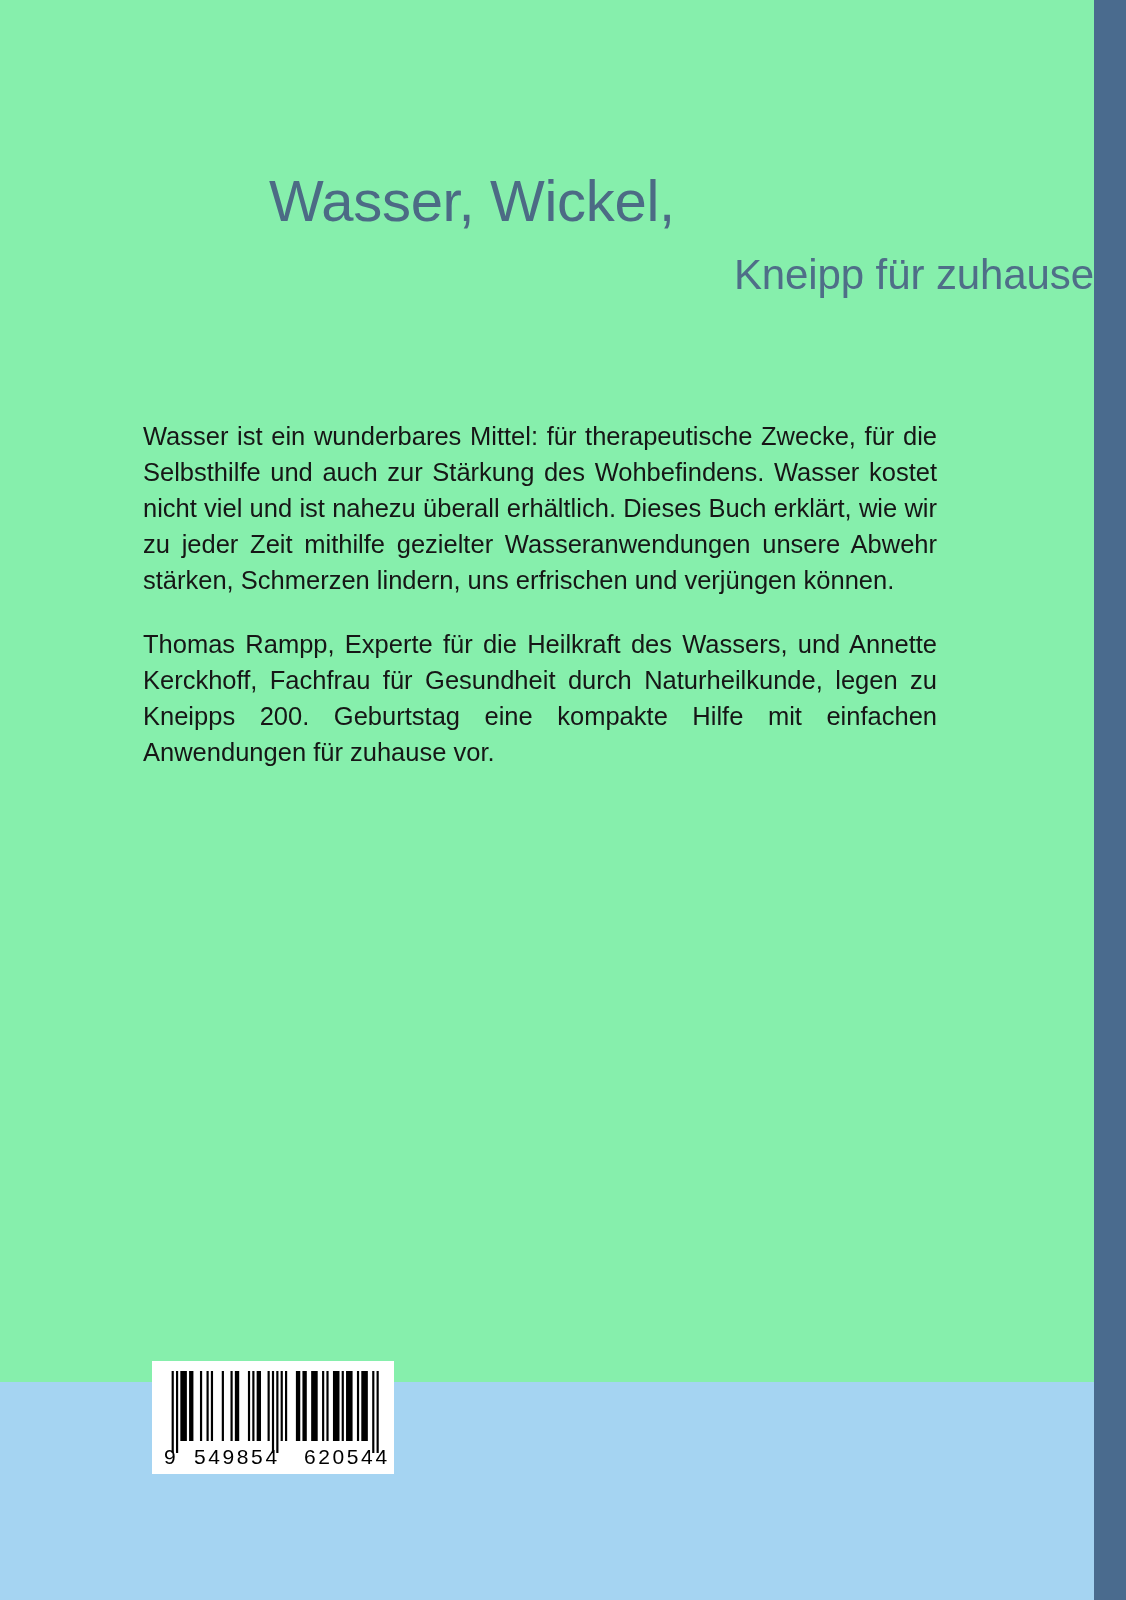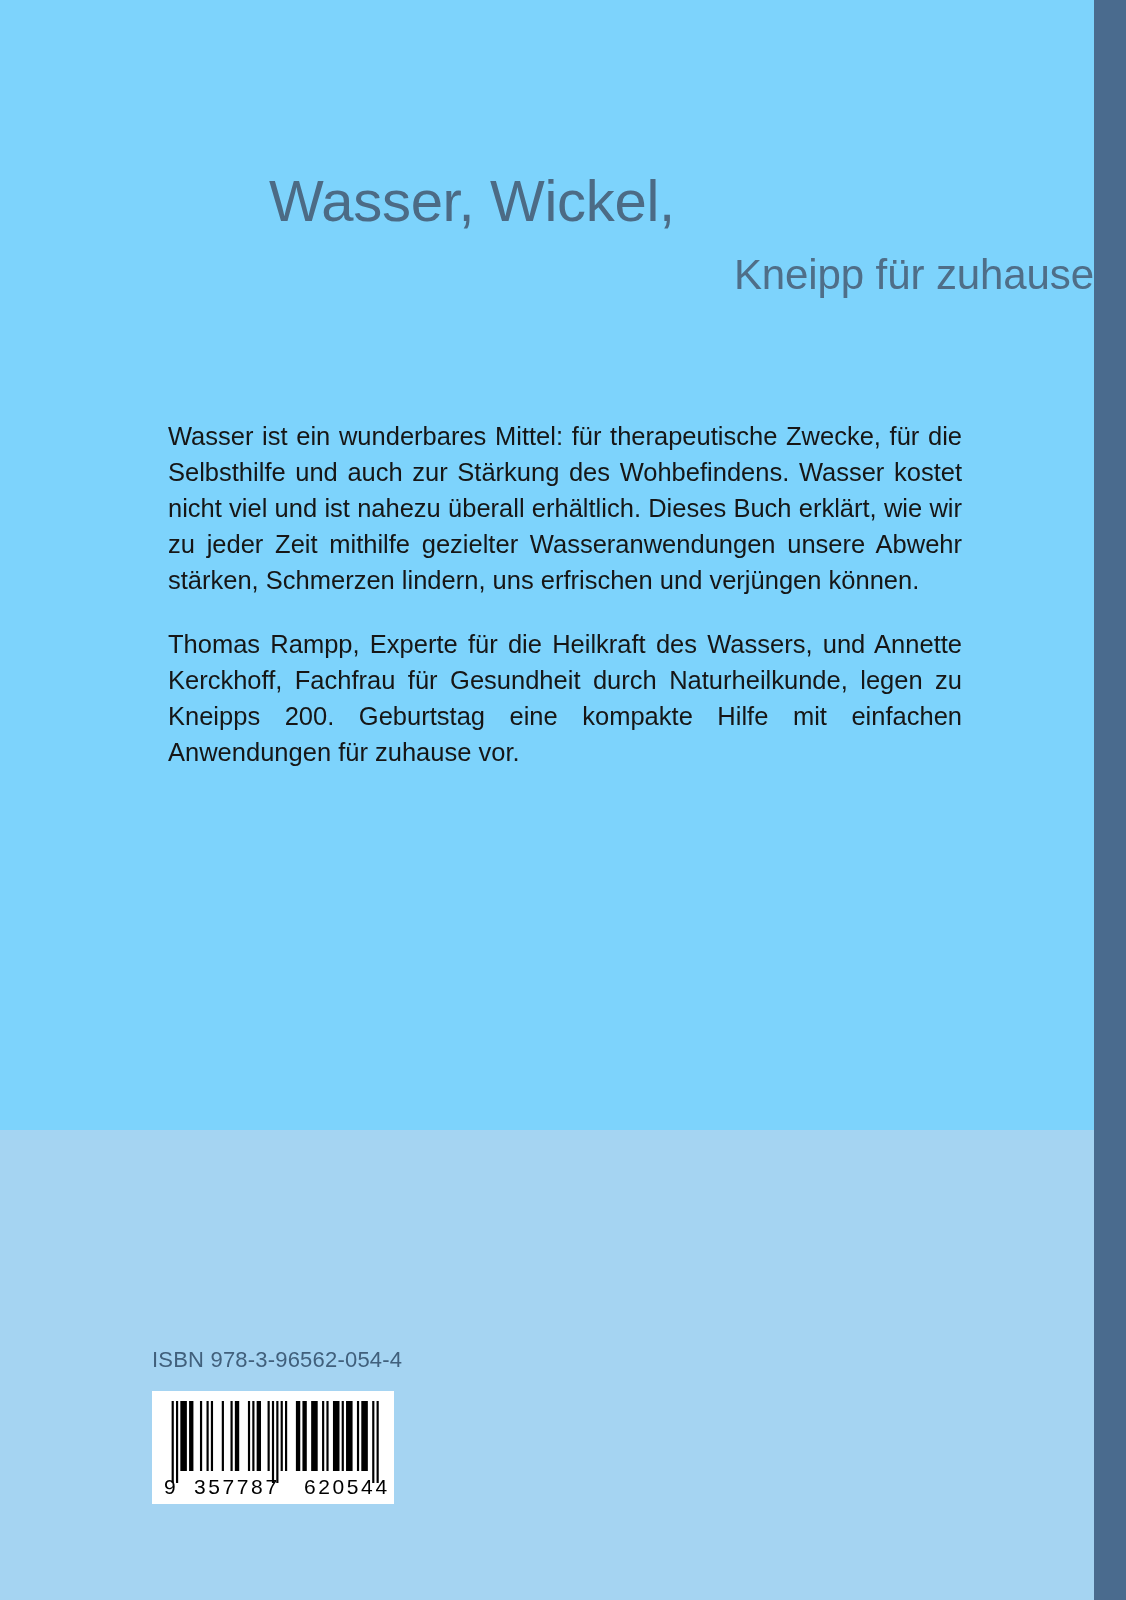--- a/index.html
+++ b/index.html
@@ -9,22 +9,22 @@
   body {
     width: 1126px;
     height: 1600px;
     overflow: hidden;
     font-family: "Liberation Sans", sans-serif;
     background: #a5d4f2;
   }
   #cover {
     position: relative;
     width: 1126px;
-    height: 1130px;
-    background: #7dd3fc;
+    height: 1382px;
+    background: #86efac;
     box-sizing: border-box;
   }
   
   #spine {
     position: absolute;
     top: 0;
     right: 0;
     width: 32px;
     height: 1600px;
     background: #4a6b8e;
@@ -54,21 +54,21 @@
     font-weight: 400;
     color: #4f6e88;
     padding-left: 271px;
     white-space: nowrap;
     letter-spacing: -0.1px;
     text-align: right;
   }
   
   #body-copy {
     position: absolute;
-    left: 168px;
+    left: 143px;
     top: 418px;
     width: 794px;
   }
   .para {
     font-family: "Liberation Sans", sans-serif;
     font-size: 25.5px;
     line-height: 36px;
     color: #161616;
     text-align: justify;
     text-justify: inter-word;
@@ -136,21 +136,20 @@
     <div class="title-line" id="title-line-1">Wasser, Wickel,</div>
     <div id="subtitle">Kneipp für zuhause</div>
   </div>
 
   <div id="body-copy">
     <p class="para">Wasser ist ein wunderbares Mittel: für therapeutische Zwecke, für die Selbsthilfe und auch zur Stärkung des Wohbefindens. Wasser kostet nicht viel und ist nahezu überall erhältlich. Dieses Buch erklärt, wie wir zu jeder Zeit mithilfe gezielter Wasseranwendungen unsere Abwehr stärken, Schmerzen lindern, uns erfrischen und verjüngen können.</p>
     <p class="para">Thomas Rampp, Experte für die Heilkraft des Wassers, und Annette Kerckhoff, Fachfrau für Gesundheit durch Naturheilkunde, legen zu Kneipps 200. Geburtstag eine kompakte Hilfe mit einfachen Anwendungen für zuhause vor.</p>
   </div>
 
   <div id="isbn-area">
-    <div id="isbn-text">ISBN 978-3-96562-054-4</div>
 
     <div id="barcode-box">
       <svg id="barcode-bars" viewBox="0 0 242 82" preserveAspectRatio="none">
         <g fill="#000000" id="bars-group">
             <rect x="19.622" y="0" width="2.180" height="82"></rect>
             <rect x="23.982" y="0" width="2.180" height="82"></rect>
             <rect x="28.342" y="0" width="6.541" height="70"></rect>
             <rect x="37.063" y="0" width="4.360" height="70"></rect>
             <rect x="47.964" y="0" width="2.180" height="70"></rect>
             <rect x="54.505" y="0" width="2.180" height="70"></rect>
@@ -175,19 +174,19 @@
             <rect x="189.676" y="0" width="2.180" height="70"></rect>
             <rect x="194.036" y="0" width="6.541" height="70"></rect>
             <rect x="204.937" y="0" width="2.180" height="70"></rect>
             <rect x="209.297" y="0" width="6.541" height="70"></rect>
             <rect x="220.198" y="0" width="2.180" height="82"></rect>
             <rect x="224.559" y="0" width="2.180" height="82"></rect>
           </g>
       </svg>
       <div id="barcode-digits">
         <span class="bc-d" id="bc-lead">9</span>
-        <span class="bc-d" id="bc-left">357787</span>
+        <span class="bc-d" id="bc-left">549854</span>
         <span class="bc-d" id="bc-right">620544</span>
       </div>
     </div>
   </div>
 
 </div>
 
 </body></html>

